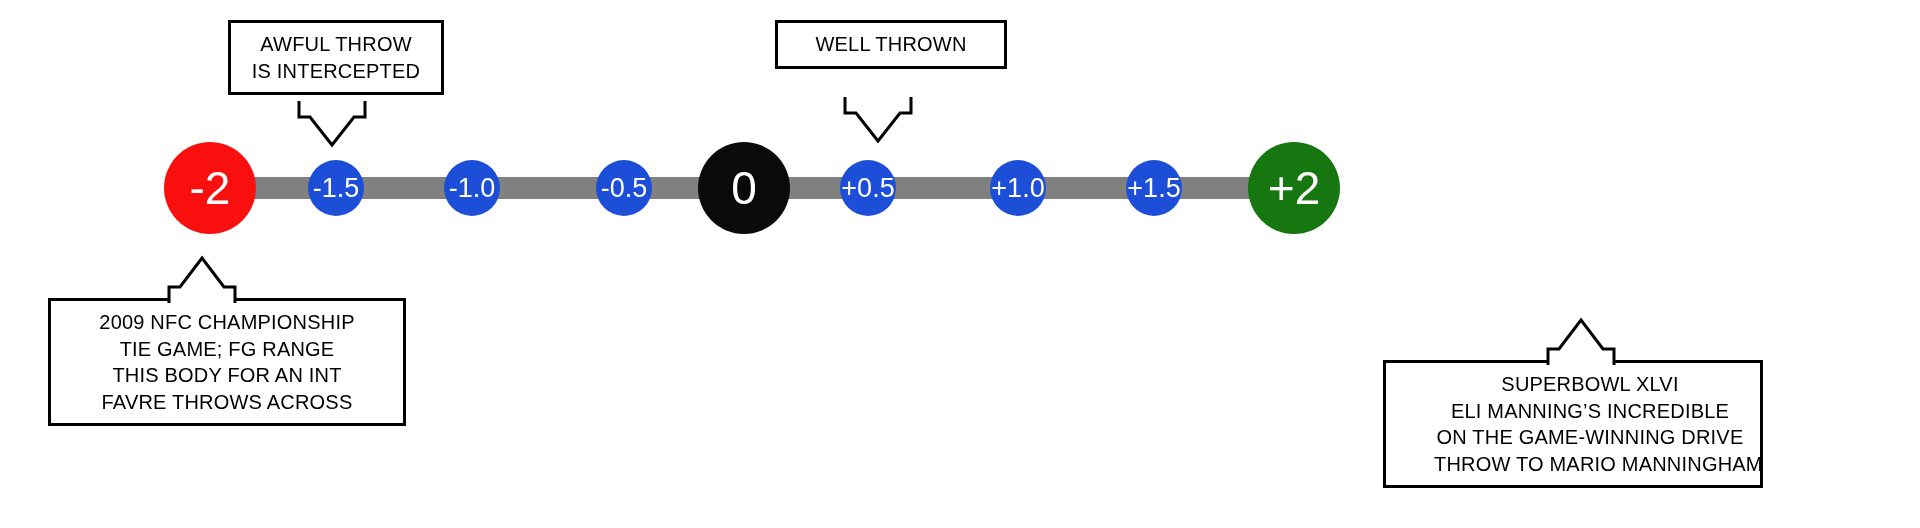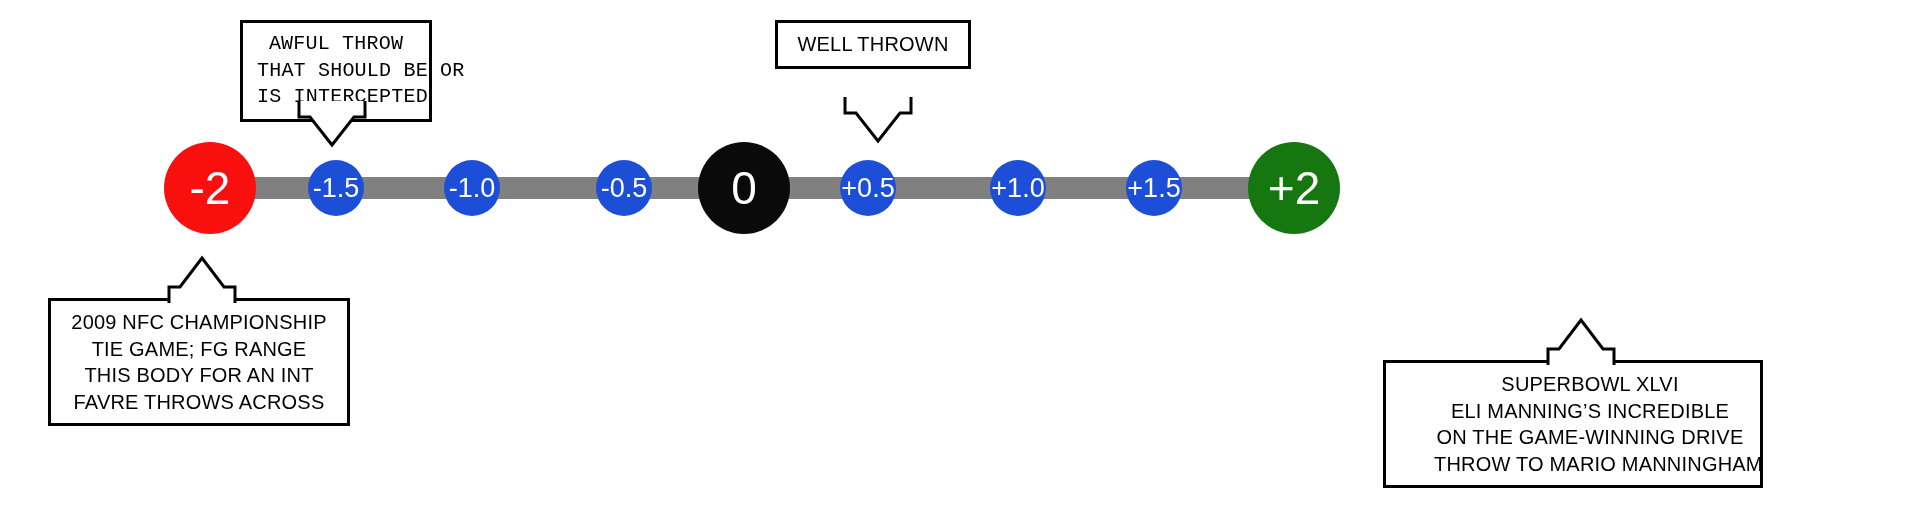--- a/index.html
+++ b/index.html
@@ -105,39 +105,38 @@
   <div class="node major zero" style="left:698px;">0</div>
 
   <div class="node minor" style="left:840px;">+0.5</div>
 
   <div class="node minor" style="left:990px;">+1.0</div>
 
   <div class="node minor" style="left:1126px;text-align:center;">+1.5</div>
 
   <div class="node major pos-end" style="left:1248px;">+2</div>
 
-  <div class="callout" style="left:240px; top:20px; width:192px;font-family:Liberation Mono, monospace;">
+  <div class="callout" style="left:228px; top:20px; width:216px;">
     <div class="line">AWFUL THROW</div>
-    <div class="line">THAT SHOULD BE OR</div>
     <div class="line">IS INTERCEPTED</div>
   </div>
   <div class="tail-mask" style="left:300px; top:103px; width:62px; height:7px;"></div>
   <svg class="tail" style="left:296px; top:100px;" width="72" height="50" viewBox="0 0 72 50">
     <path d="M 3 1 L 3 17 L 14 17 L 36 45 L 58 17 L 69 17 L 69 1" fill="#ffffff" stroke="#000000" stroke-width="3" stroke-linejoin="miter"></path>
   </svg>
 
-  <div class="callout" style="left:775px; top:20px; width:196px;">
+  <div class="callout" style="left:775px; top:20px; width:232px;">
     <div class="line">WELL THROWN</div>
   </div>
   <div class="tail-mask" style="left:846px; top:99px; width:62px; height:7px;"></div>
   <svg class="tail" style="left:842px; top:96px;" width="72" height="50" viewBox="0 0 72 50">
     <path d="M 3 1 L 3 17 L 14 17 L 36 45 L 58 17 L 69 17 L 69 1" fill="#ffffff" stroke="#000000" stroke-width="3" stroke-linejoin="miter"></path>
   </svg>
 
-  <div class="callout" style="left:48px; top:298px; width:302px;">
+  <div class="callout" style="left:48px; top:298px; width:358px;">
     <div class="line">2009 NFC CHAMPIONSHIP</div>
     <div class="line">TIE GAME; FG RANGE</div>
     <div class="line">THIS BODY FOR AN INT</div>
     <div class="line">FAVRE THROWS ACROSS</div>
   </div>
   <div class="tail-mask" style="left:170px; top:296px; width:62px; height:7px;"></div>
   <svg class="tail" style="left:166px; top:252px;" width="72" height="52" viewBox="0 0 72 52">
     <path d="M 3 51 L 3 35 L 14 35 L 36 6 L 58 35 L 69 35 L 69 51" fill="#ffffff" stroke="#000000" stroke-width="3" stroke-linejoin="miter"></path>
   </svg>
 

